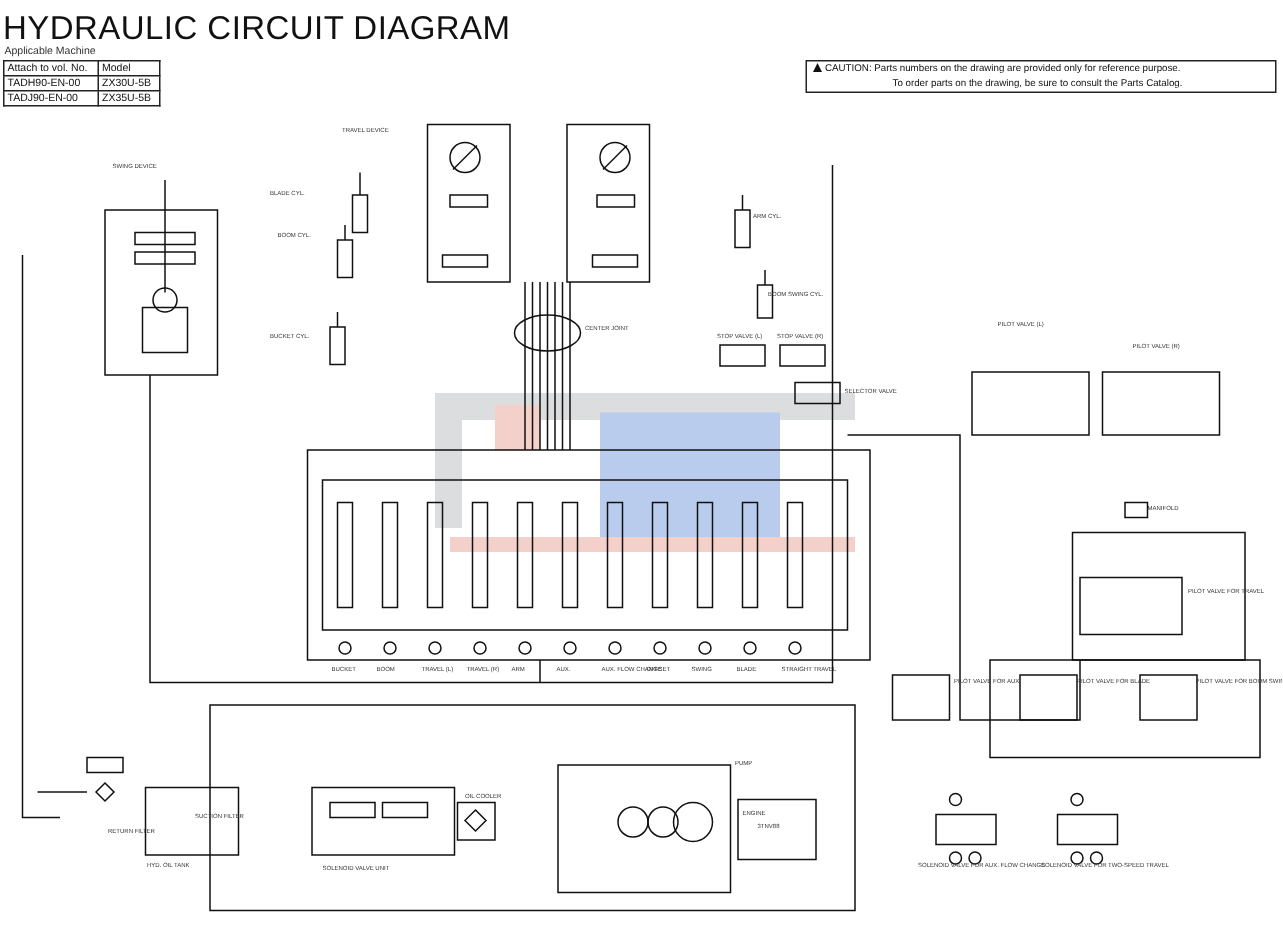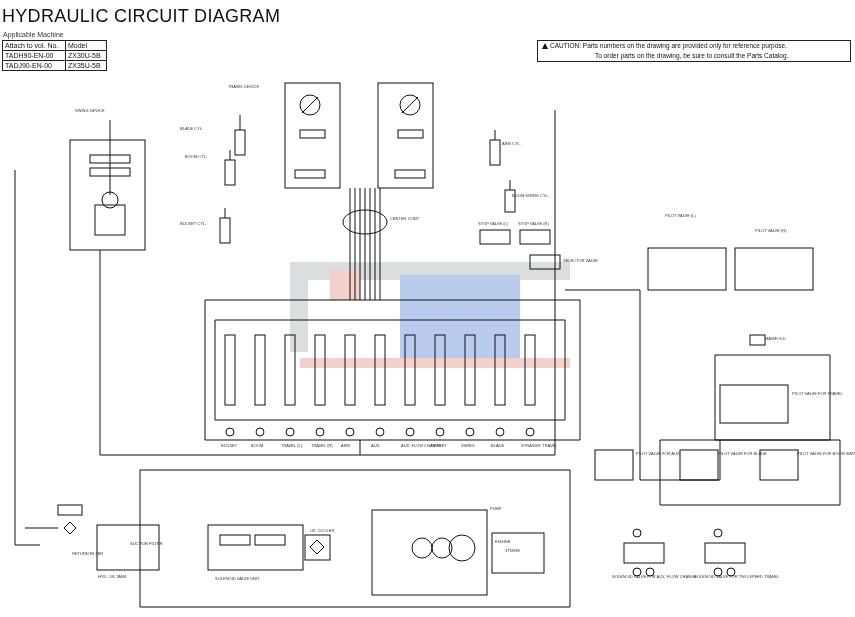--- a/index.html
+++ b/index.html
@@ -1,17 +1,17 @@
 <!DOCTYPE html>
 <html><head>
 <meta charset="utf-8">
 <style>
   html,body{margin:0;padding:0;background:#fff;}
   body{width:855px;height:617px;position:relative;overflow:hidden;font-family:"Liberation Sans",sans-serif;color:#111;}
-  .title{position:absolute;left:2px;top:6px;font-size:18px;letter-spacing:0.3px;font-weight:normal;color:#111;}
+  .title{position:absolute;left:2px;top:6px;font-size:22px;letter-spacing:0.3px;font-weight:normal;color:#111;}
   .applicable{position:absolute;left:3px;top:31px;font-size:7px;color:#333;}
   table.models{position:absolute;left:2px;top:40px;border-collapse:collapse;font-size:7px;}
   table.models td{border:1px solid #222;padding:0 2px;height:9px;line-height:9px;}
   table.models td.c1{width:58px;}
   table.models td.c2{width:36px;}
   .caution{position:absolute;left:537px;top:40px;width:314px;height:22px;border:1px solid #222;font-size:6.5px;line-height:10px;padding:0 0 0 4px;box-sizing:border-box;}
   .caution .l2{display:block;padding-left:53px;}
   .tri{display:inline-block;width:0;height:0;border-left:3.5px solid transparent;border-right:3.5px solid transparent;border-bottom:6px solid #111;vertical-align:-1px;margin-right:2px;}
   svg#schem{position:absolute;left:0;top:0;}
   .lbl{font-family:"Liberation Sans",sans-serif;font-size:4px;fill:#333;}

